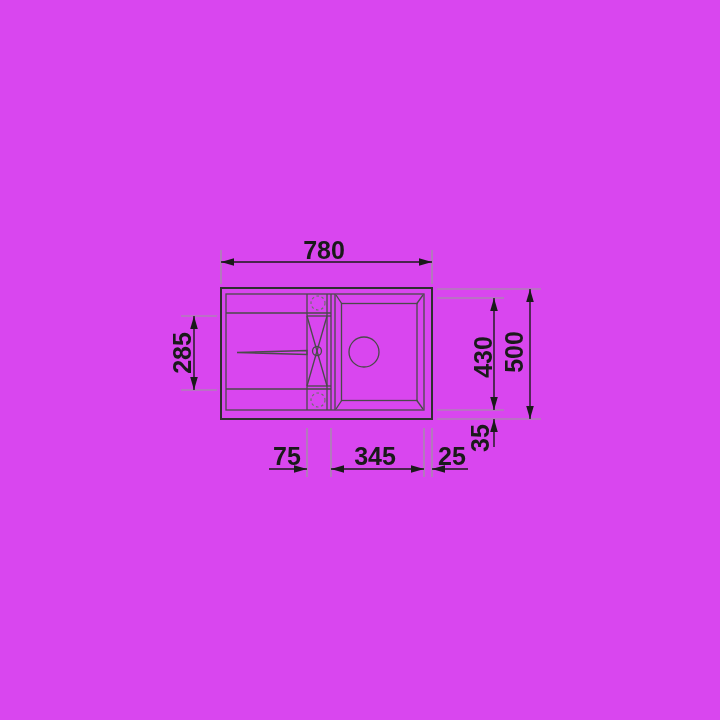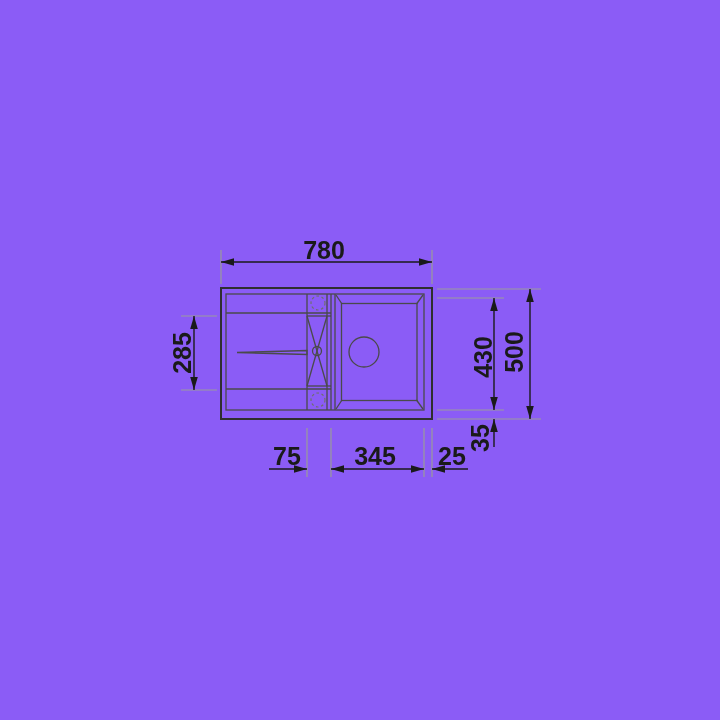--- a/index.html
+++ b/index.html
@@ -1,16 +1,16 @@
 <!DOCTYPE html>
 <html><head>
 <meta charset="utf-8">
 <style>
   html,body{margin:0;padding:0;background:#ffffff;}
-  .stage{width:720px;height:720px;background:#8b5cf6;position:relative;overflow:hidden;}
+  .stage{width:720px;height:720px;background:#d946ef;position:relative;overflow:hidden;}
   svg{display:block;}
   
   .o2{fill:none;stroke:#2f2f2f;stroke-width:2;}
   .o1{fill:none;stroke:#4a4a4a;stroke-width:1.3;}
   .l1{stroke:#4a4a4a;stroke-width:1.3;fill:none;}
   .dash{fill:none;stroke:#6f6f6f;stroke-width:1.2;stroke-dasharray:2.6 2.6;}
   
   .ext{stroke:#9b9b9b;stroke-width:1.2;}
   .dl{stroke:#1a1a1a;stroke-width:1.4;}
   .ah{fill:#1a1a1a;stroke:none;}

